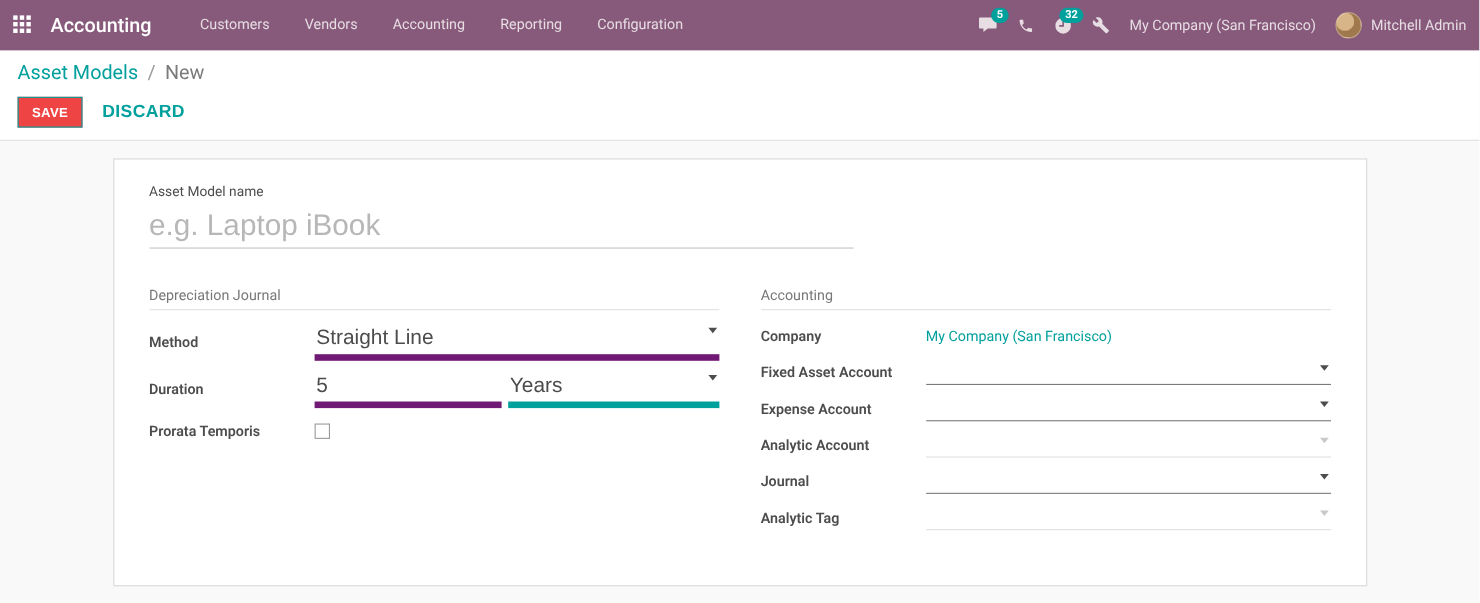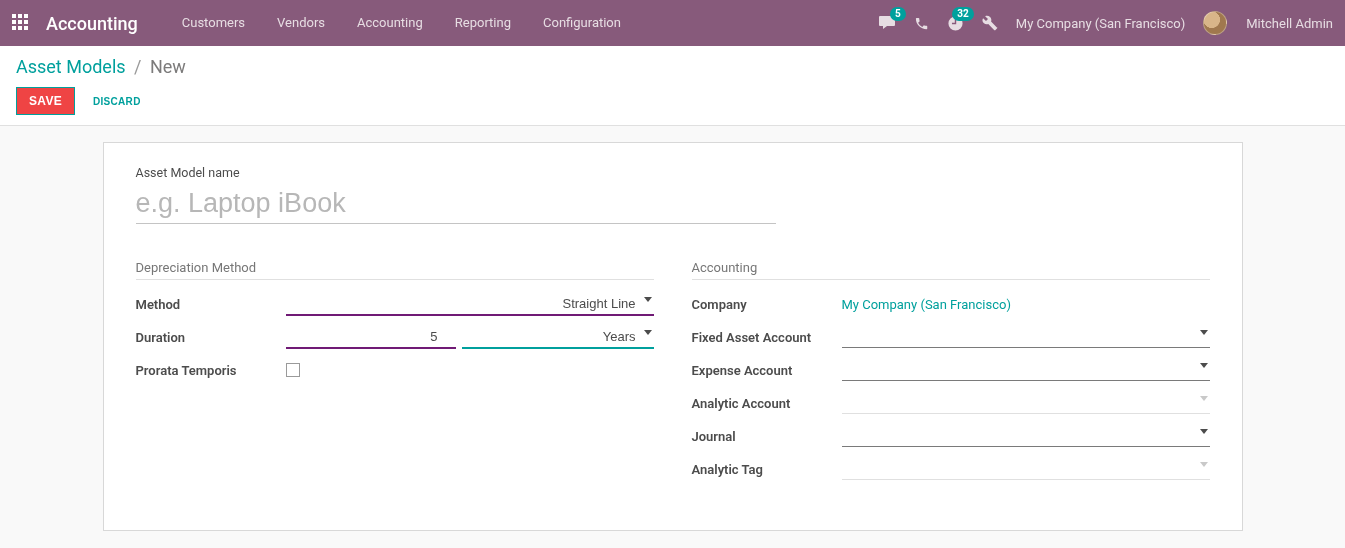--- a/index.html
+++ b/index.html
@@ -70,21 +70,21 @@
   line-height: 12px;
 }
 .company-switch {
   color: #e7dde3;
   font-size: 13px;
   cursor: pointer;
 }
 .user-menu {
   display: flex;
   align-items: center;
-  gap: 19px;
+  gap: 8px;
   color: #e7dde3;
   cursor: pointer;
 }
 .avatar {
   width: 24px;
   height: 24px;
   border-radius: 50%;
   background: radial-gradient(circle at 35% 35%, #d8b589 0 40%, #a0784e 42% 100%);
   border: 1px solid rgba(255,255,255,0.3);
 }
@@ -112,21 +112,21 @@
   font-weight: bold;
   cursor: pointer;
   text-transform: uppercase;
   letter-spacing: 0.3px;
 }
 .btn-secondary {
   background: transparent;
   color: #00a09d;
   border: none;
   padding: 6px 10px;
-  font-size: 10px;
+  font-size: 16px;
   font-weight: bold;
   cursor: pointer;
   text-transform: uppercase;
   letter-spacing: 0.3px;
   text-align: right;
 }
 
 
 .sheet-wrapper {
   padding: 16px 0 20px;
@@ -180,27 +180,26 @@
   width: 150px;
   font-size: 13px;
   color: #4c4c4c;
   font-weight: 600;
   flex-shrink: 0;
 }
 .field-widget { flex: 1; position: relative; display: flex; gap: 6px; }
 .select-like, .text-input {
   width: 100%;
   border: none;
-  border-bottom: 2px solid #701a75;
+  border-bottom: 6px solid #701a75;
   padding: 3px 18px 3px 2px;
-  font-size: 13px;
+  font-size: 19px;
   background: transparent;
   outline: none;
   color: #4c4c4c;
-  text-align: right;
 }
 .select-wrap { position: relative; flex: 1; }
 .caret {
   position: absolute;
   right: 2px;
   top: 4px;
   width: 0; height: 0;
   border-left: 4px solid transparent;
   border-right: 4px solid transparent;
   border-top: 5px solid #4c4c4c;
@@ -293,21 +292,21 @@
 </div>
 
 <div class="sheet-wrapper">
   <div class="sheet">
     <div class="title-label">Asset Model name</div>
     <input class="title-input" type="text" placeholder="e.g. Laptop iBook" style="">
 
     <div class="form-columns">
 
       <div class="col">
-        <div class="group-title">Depreciation Method</div>
+        <div class="group-title">Depreciation Journal</div>
 
         <div class="field-row">
           <div class="field-label">Method</div>
           <div class="field-widget">
             <div class="select-wrap">
               <input class="select-like" readonly="" value="Straight Line" style="">
               <div class="caret"></div>
             </div>
           </div>
         </div>

